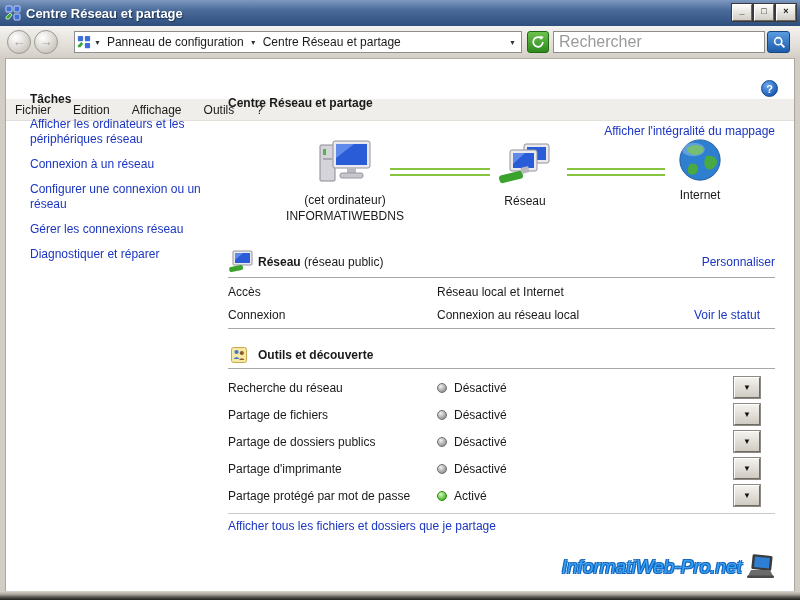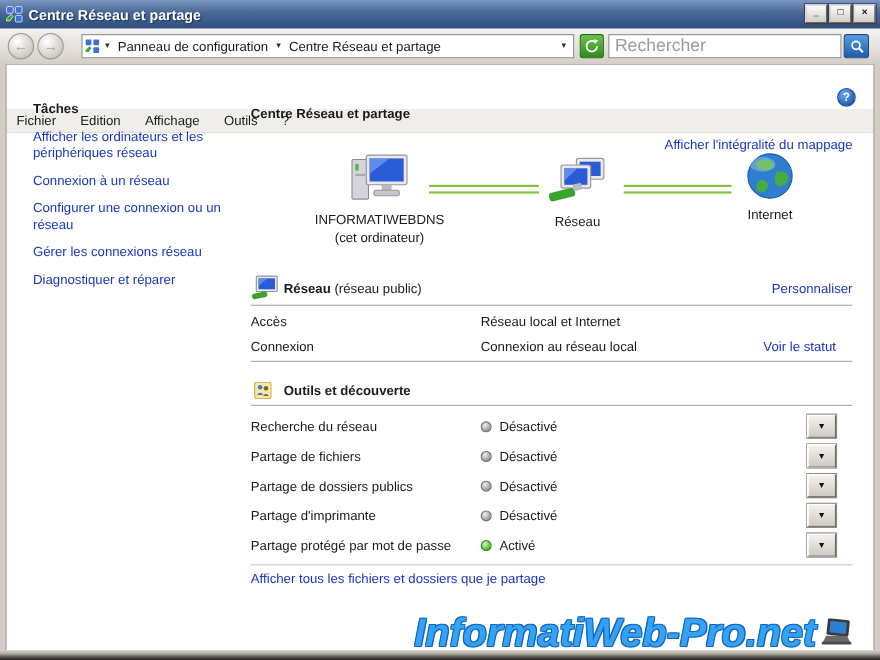--- a/index.html
+++ b/index.html
@@ -92,21 +92,21 @@
   .dot-on{background:radial-gradient(circle at 35% 30%,#d9f7c0,#3fb41e 80%);border:1px solid #2e8a12;}
   .stxt{position:absolute;left:226px;top:4px;}
   .dropbtn{position:absolute;right:15px;top:0;width:26px;height:21px;
     background:linear-gradient(to bottom,#f4f2ee,#cfcbc3);
     border:1px solid #6e6a64;border-top-color:#fff;border-left-color:#fff;
     box-shadow:0 0 0 1px #8e8a83;box-sizing:border-box;
     display:flex;align-items:center;justify-content:center;font-size:8px;color:#111;}
   .sharelinks{position:absolute;left:0;top:437px;line-height:18px;}
   .sharelinks a{display:block;}
   .watermark{position:absolute;right:14px;top:474px;display:flex;align-items:center;gap:4px;}
-  .wm-text{font-size:36px;font-weight:bold;font-style:italic;color:#35a3f5;
+  .wm-text{font-size:19px;font-weight:normal;font-style:italic;color:#35a3f5;
     text-shadow:-1px -1px 0 #1465be,1px -1px 0 #1465be,-1px 1px 0 #1465be,1px 1px 0 #1465be;}
 </style>
 </head>
 <body>
 
 <div class="win">
 
   <div class="titlebar">
     <span class="appicon">
       <svg width="16" height="16" viewBox="0 0 16 16">
@@ -187,22 +187,22 @@
         <svg width="58" height="48" viewBox="0 0 58 48">
           <rect x="4" y="5" width="15" height="36" rx="1" fill="#d4d4da" stroke="#8a8a92"></rect>
           <rect x="7" y="9" width="3" height="6" fill="#4db848"></rect>
           <rect x="7" y="18" width="9" height="2" fill="#a8a8b0"></rect>
           <rect x="17" y="1" width="37" height="27" rx="2" fill="#e9e9ee" stroke="#93939b"></rect>
           <rect x="20" y="4" width="31" height="21" fill="#2b5cd8"></rect>
           <polygon points="20,4 38,4 20,18" fill="#6e97f0" opacity="0.8"></polygon>
           <rect x="31" y="28" width="9" height="5" fill="#b9b9bf"></rect>
           <rect x="24" y="33" width="23" height="5" rx="2" fill="#c6c6cc" stroke="#97979f"></rect>
         </svg>
+        <div class="lbl">(cet ordinateur)</div>
         <div class="lbl">INFORMATIWEBDNS</div>
-        <div class="lbl">(cet ordinateur)</div>
       </div>
       <div class="connector conn1"></div>
       <div class="mapnode node-network">
         <svg width="56" height="46" viewBox="0 0 56 46">
           <rect x="27" y="1" width="25" height="19" rx="2" fill="#e9e9ee" stroke="#93939b"></rect>
           <rect x="30" y="4" width="19" height="13" fill="#2b5cd8"></rect>
           <rect x="13" y="7" width="27" height="21" rx="2" fill="#e9e9ee" stroke="#93939b"></rect>
           <rect x="16" y="10" width="21" height="15" fill="#2b5cd8"></rect>
           <polygon points="16,10 28,10 16,21" fill="#6e97f0" opacity="0.8"></polygon>
           <rect x="2" y="30" width="24" height="8" rx="3" fill="#3aa32c" transform="rotate(-14 14 34)"></rect>

